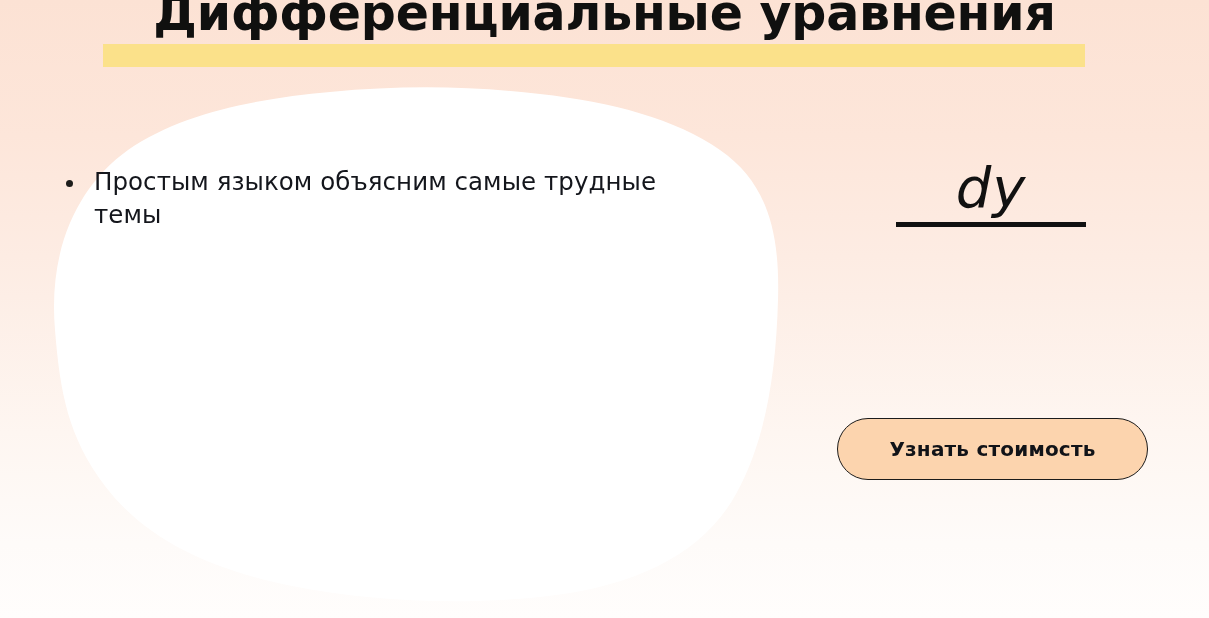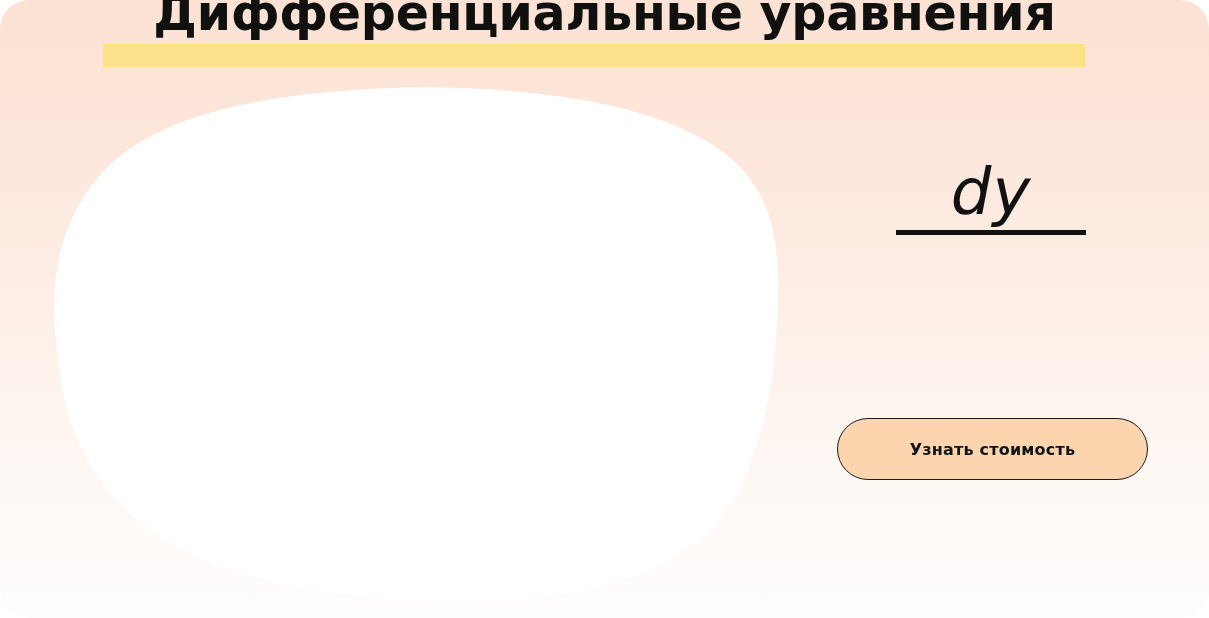--- a/index.html
+++ b/index.html
@@ -16,21 +16,20 @@
     width:1209px;
     height:618px;
     overflow:hidden;
     background: linear-gradient(180deg,
                 #fce2d4 0%,
                 #fde6da 22%,
                 #fdeee6 48%,
                 #fef6f1 70%,
                 #fefbf9 88%,
                 #fffdfc 100%);
-    border-radius: 29px;
   }
 
   
   #blob {
     position:absolute;
     left:0; top:0;
     width:1209px; height:618px;
     pointer-events:none;
   }
 
@@ -100,21 +99,21 @@
     left:896px;
     top:160px;
     width:190px;
     text-align:center;
     z-index:8;
   }
   .frac-part {
     font-family:"DejaVu Sans","Liberation Sans",sans-serif;
     font-style:italic;
     font-weight:300;
-    font-size:64px;
+    font-size:56px;
     line-height:1.0;
     color:#111111;
     letter-spacing:1px;
   }
   #frac-num { margin-bottom:6px; }
   #frac-bar {
     height:5px;
     background:#111111;
     width:190px;
     margin:5px 0 6px 0;
@@ -132,21 +131,21 @@
     background:#fcd4ae;
     border:1.4px solid #1b1b1b;
     display:flex;
     align-items:center;
     justify-content:center;
     cursor:pointer;
     z-index:9;
     font-family:"DejaVu Sans","Liberation Sans",sans-serif;
   }
   #cta-label {
-    font-size:16px;
+    font-size:20px;
     font-weight:600;
     color:#111318;
     letter-spacing:0.2px;
   }
 </style>
 </head>
 <body>
 
 <div id="stage">
 
@@ -166,20 +165,24 @@
 
   <div id="title-highlight"></div>
 
   <div id="title-wrap">
     <h1 id="title">Дифференциальные уравнения</h1>
   </div>
 
   <div id="bullets">
 
 
+    <div class="bullet-row">
+      <span class="bullet-dot"></span>
+      <span class="bullet-text">Простым языком объясним самые трудные темы</span>
+    </div>
 
 
 
   </div>
 
   <div id="fraction">
     <div id="frac-num" class="frac-part">dy</div>
     <div id="frac-bar"></div>
   </div>
 

